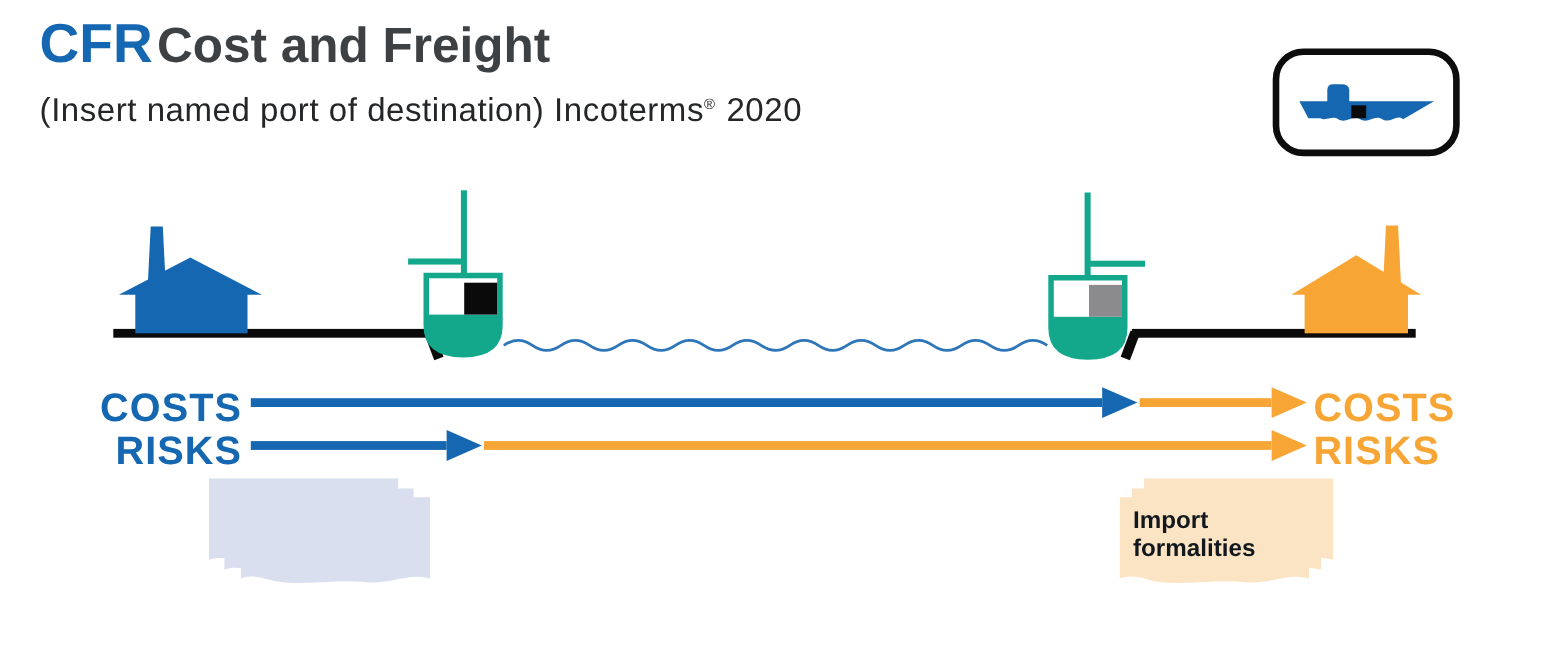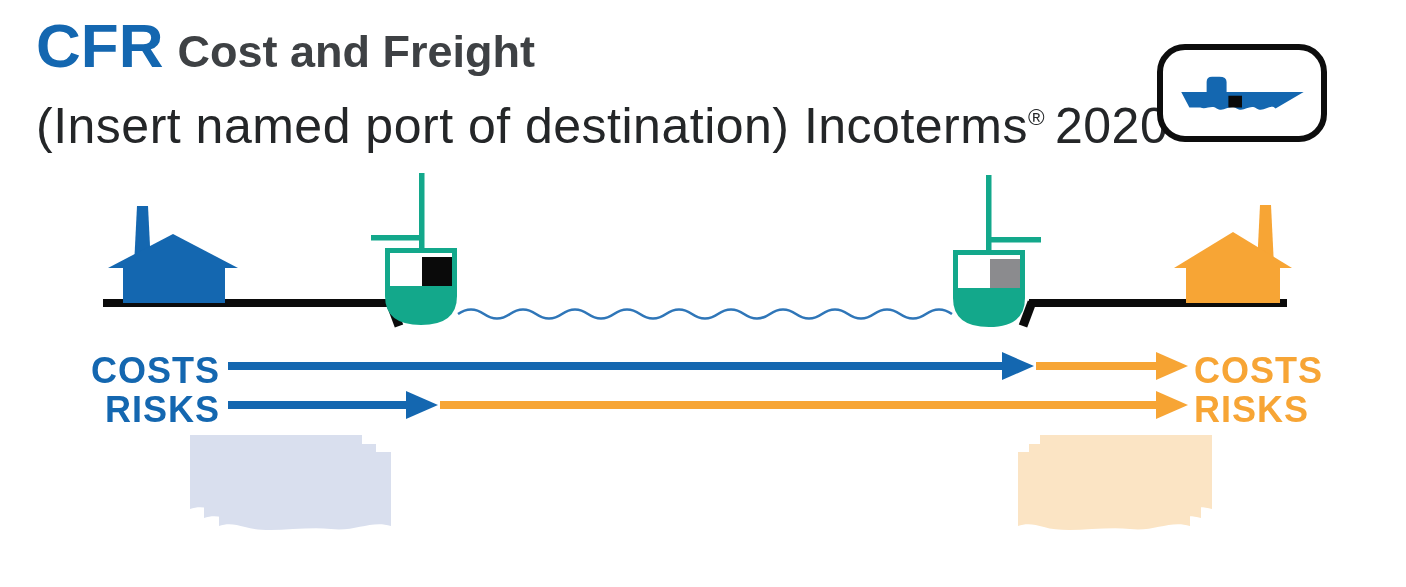--- a/index.html
+++ b/index.html
@@ -3,23 +3,23 @@
 <meta charset="utf-8">
 <style>
   html,body{margin:0;padding:0;background:#ffffff;}
   .stage{
     position:relative;width:1406px;height:587px;background:#ffffff;overflow:hidden;
     font-family:"Liberation Sans",sans-serif;
   }
   
   .header{position:absolute;left:36px;top:10px;}
   .title-row{white-space:nowrap;}
-  .code{font-size:62px;font-weight:bold;color:var(--brand_blue);letter-spacing:0px;}
-  .name{font-size:45px;font-weight:bold;color:var(--title_gray);margin-left:14px;}
-  .subtitle{margin-top:16px;font-size:50px;font-weight:400;color:var(--subtitle_gray);letter-spacing:0.5px;white-space:nowrap;}
+  .code{font-size:50px;font-weight:bold;color:var(--brand_blue);letter-spacing:0px;}
+  .name{font-size:45px;font-weight:bold;color:var(--title_gray);margin-left:4px;}
+  .subtitle{margin-top:16px;font-size:30px;font-weight:400;color:var(--subtitle_gray);letter-spacing:0.5px;white-space:nowrap;}
   .subtitle sup{font-size:0.45em;vertical-align:super;}
   .subtitle .year{margin-left:10px;}
   
   .badge{
     position:absolute;left:1157px;top:44px;width:158px;height:86px;
     border:6px solid #0d0d0d;border-radius:28px;background:#fff;
     display:flex;align-items:center;justify-content:center;
   }
   
   .diagram{position:absolute;left:0;top:0;}
@@ -121,14 +121,15 @@
       <use href="#paper" transform="translate(1029,444)" fill="var(--import_paper)"></use>
       <use href="#paper" transform="translate(1018,452)" fill="var(--import_paper)"></use>
     </g>
   </svg>
 
   <div class="lbl blue left-col" style="top:350px;">COSTS</div>
   <div class="lbl blue left-col" style="top:389px;">RISKS</div>
   <div class="lbl orange right-col" style="top:350px;">COSTS</div>
   <div class="lbl orange right-col" style="top:389px;">RISKS</div>
 
+  <div class="doc-lbl" style="left:1030px;top:461px;width:120px;">Import formalities</div>
 
 </div>
 
 </body></html>

